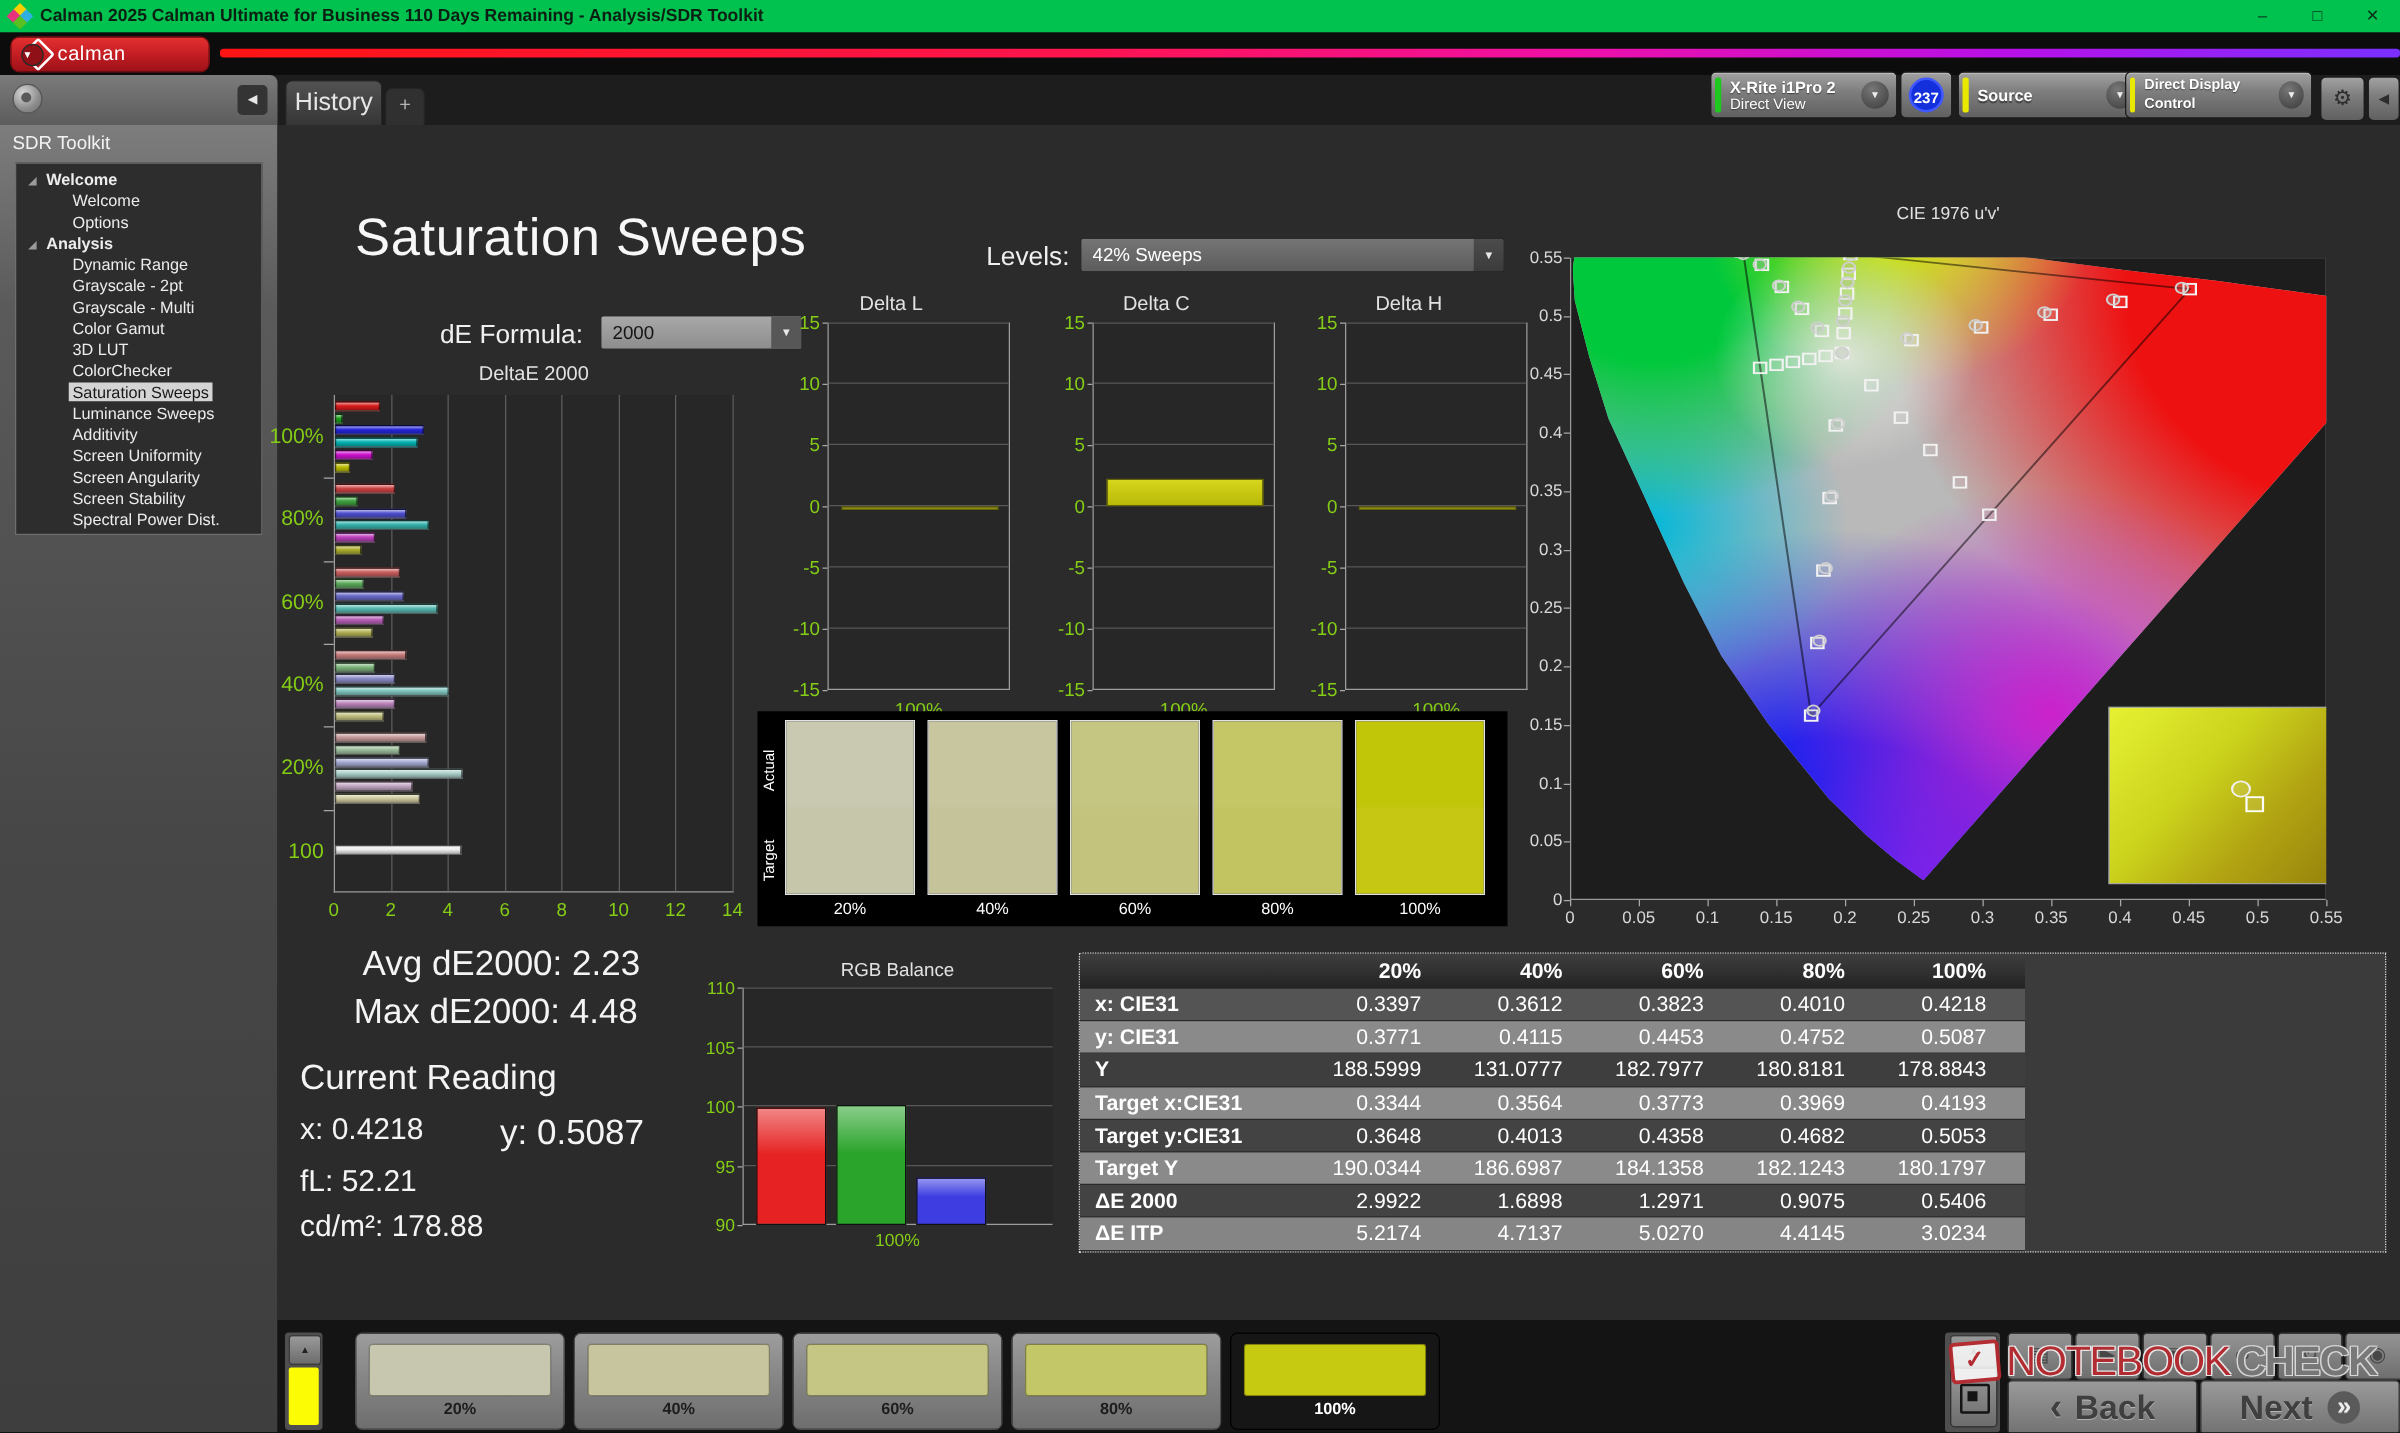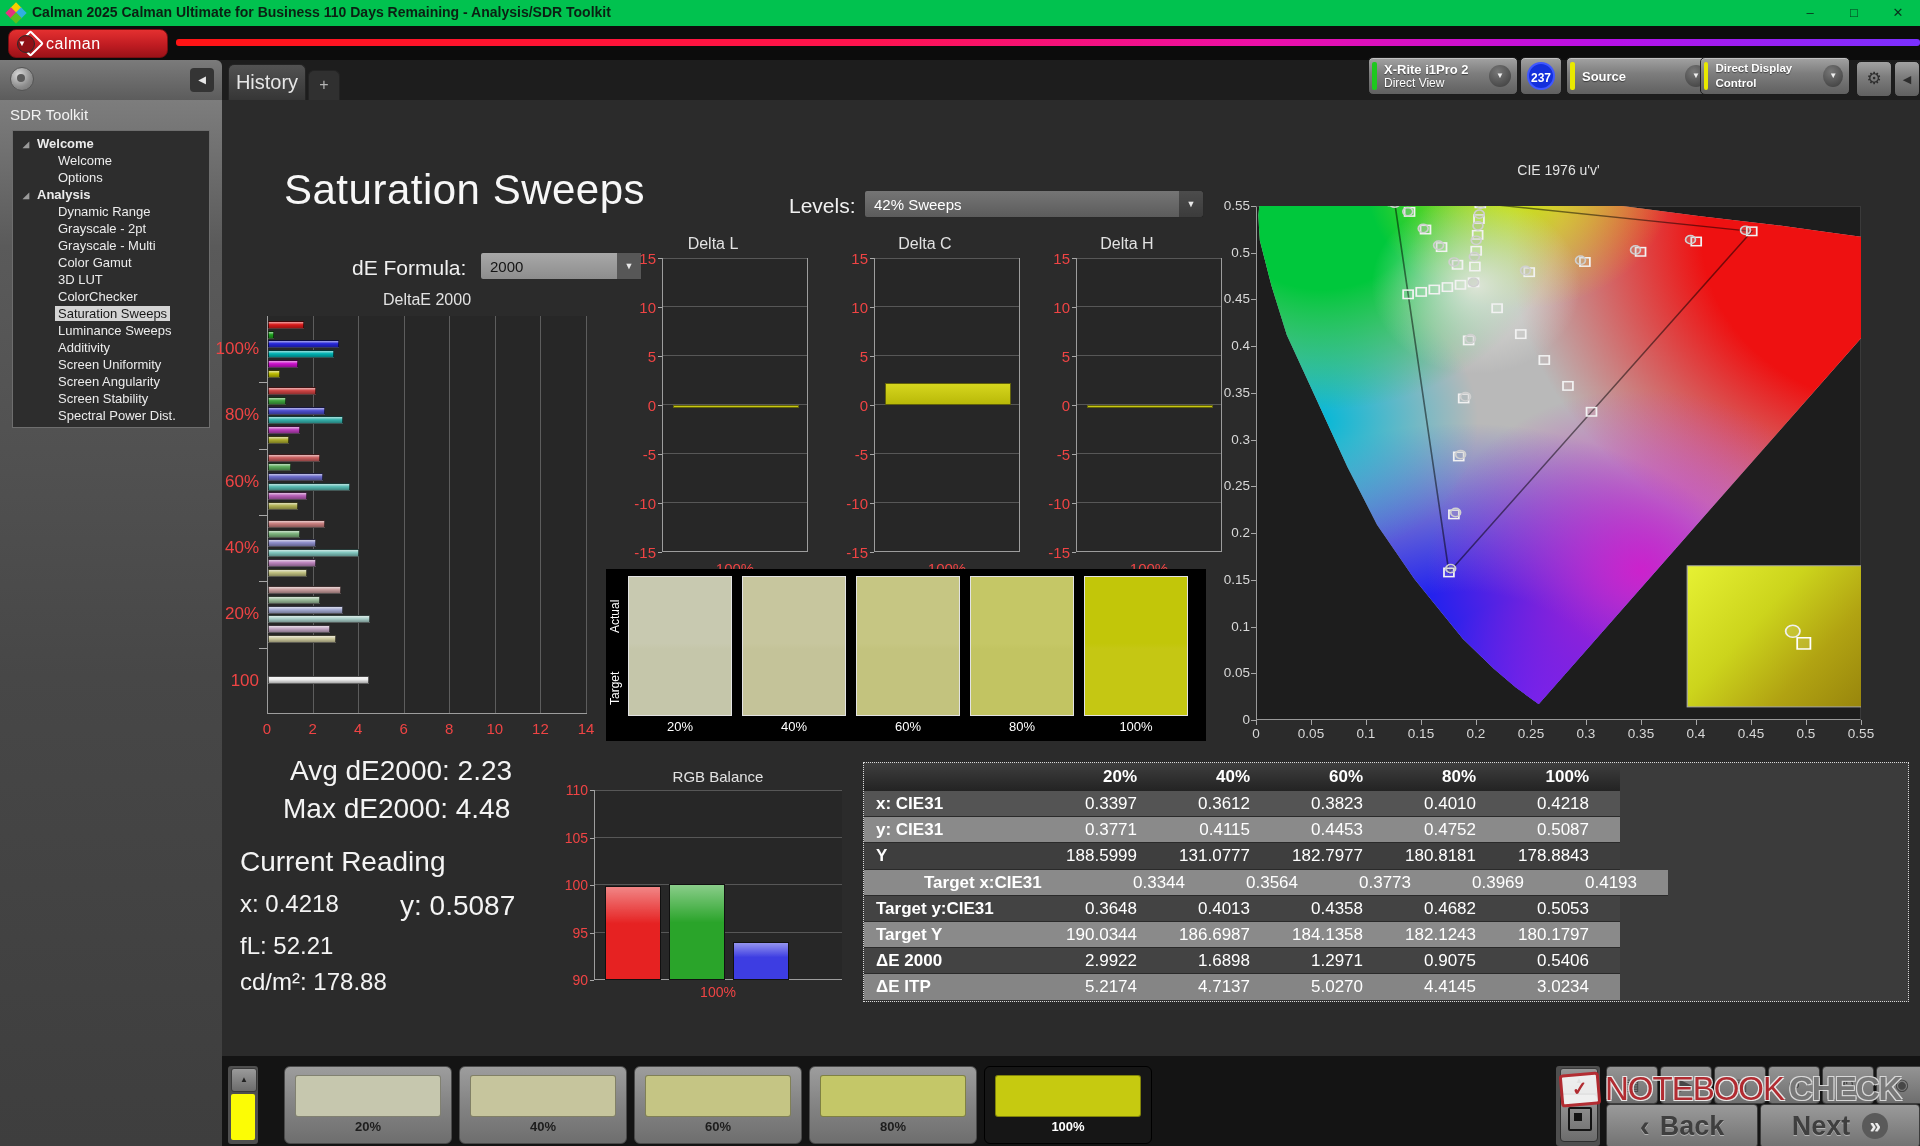--- a/index.html
+++ b/index.html
@@ -65,21 +65,21 @@
   .fieldlbl{position:absolute;font-size:21px;color:#f0f0f0;}
   .dd{position:absolute;height:28px;border:1px solid #2a2a2a;border-radius:3px;display:flex;align-items:center;box-sizing:border-box;}
   .dd .val{flex:1;padding-left:9px;font-size:15px;}
   .dd .arr{width:24px;height:100%;display:flex;align-items:center;justify-content:center;font-size:9px;background:rgba(0,0,0,.35);color:#e8e8e8;}
   #de-dd{left:258px;top:152px;width:162px;background:linear-gradient(180deg,#a8a8a8,#8d8d8d);color:#151515;}
   #levels-dd{left:642px;top:90px;width:340px;background:linear-gradient(180deg,#757575,#5c5c5c);color:#fff;}
   .charttitle{position:absolute;font-size:16px;color:#e2e2e2;text-align:center;}
   .plot{position:absolute;background:#272727;border-left:1px solid #9d9d9d;border-bottom:1px solid #9d9d9d;box-sizing:border-box;}
   .gridv{position:absolute;top:0;width:1px;height:100%;background:#5d5d5d;}
   .gridh{position:absolute;left:0;height:1px;width:100%;background:#575757;}
-  .axlbl{position:absolute;font-size:15px;color:#ef4444;}
+  .axlbl{position:absolute;font-size:15px;color:#84cc16;}
   .dash{position:absolute;background:#a8a8a8;}
   .debar{position:absolute;height:8px;border:1px solid rgba(0,0,0,.6);box-sizing:border-box;
     background-image:linear-gradient(180deg,rgba(255,255,255,.6),rgba(255,255,255,0) 45%,rgba(0,0,0,.28));}
   .smallplot{border-right:1px solid #9d9d9d;}
   .dmark{position:absolute;background:linear-gradient(180deg,#d6d61e,#b9b908);border:1px solid #62620a;box-sizing:border-box;}
   
   #swatchstrip{position:absolute;left:384px;top:469px;width:600px;height:172px;background:#000;}
   .rotlbl{position:absolute;left:2px;width:14px;font-size:12px;color:#fff;writing-mode:vertical-rl;transform:rotate(180deg);text-align:center;}
   .sw{position:absolute;top:7px;width:104px;height:140px;border:1px solid #e2e2e2;box-sizing:border-box;}
   .swlbl{position:absolute;top:150px;width:104px;text-align:center;font-size:13px;color:#fff;}
@@ -442,21 +442,21 @@
           <div class="tcell" style="width: 113px; line-height: 25px;">0.5087</div>
         </div>
         <div class="trow" style="top: 80.4px; height: 25.2px; background: rgb(62, 62, 62); border-bottom: 1px solid rgb(42, 42, 42);">
           <div class="tlabel" style="width: 190px; line-height: 25px;">Y</div>
           <div class="tcell" style="width: 113px; line-height: 25px;">188.5999</div>
           <div class="tcell" style="width: 113px; line-height: 25px;">131.0777</div>
           <div class="tcell" style="width: 113px; line-height: 25px;">182.7977</div>
           <div class="tcell" style="width: 113px; line-height: 25px;">180.8181</div>
           <div class="tcell" style="width: 113px; line-height: 25px;">178.8843</div>
         </div>
-        <div class="trow" style="top: 106.6px; height: 25.2px; background: rgb(138, 138, 138); border-bottom: 1px solid rgb(42, 42, 42); padding-left: 48px;">
+        <div class="trow" style="top: 106.6px; height: 25.2px; background: rgb(138, 138, 138); border-bottom: 1px solid rgb(42, 42, 42);">
           <div class="tlabel" style="width: 190px; line-height: 25px;">Target x:CIE31</div>
           <div class="tcell" style="width: 113px; line-height: 25px;">0.3344</div>
           <div class="tcell" style="width: 113px; line-height: 25px;">0.3564</div>
           <div class="tcell" style="width: 113px; line-height: 25px;">0.3773</div>
           <div class="tcell" style="width: 113px; line-height: 25px;">0.3969</div>
           <div class="tcell" style="width: 113px; line-height: 25px;">0.4193</div>
         </div>
         <div class="trow" style="top: 132.8px; height: 25.2px; background: rgb(67, 67, 67); border-bottom: 1px solid rgb(42, 42, 42);">
           <div class="tlabel" style="width: 190px; line-height: 25px;">Target y:CIE31</div>
           <div class="tcell" style="width: 113px; line-height: 25px;">0.3648</div>

